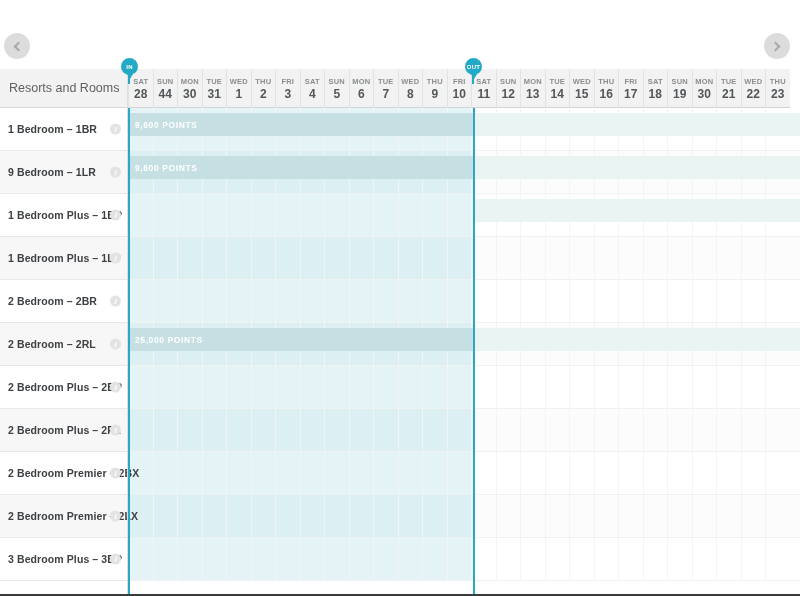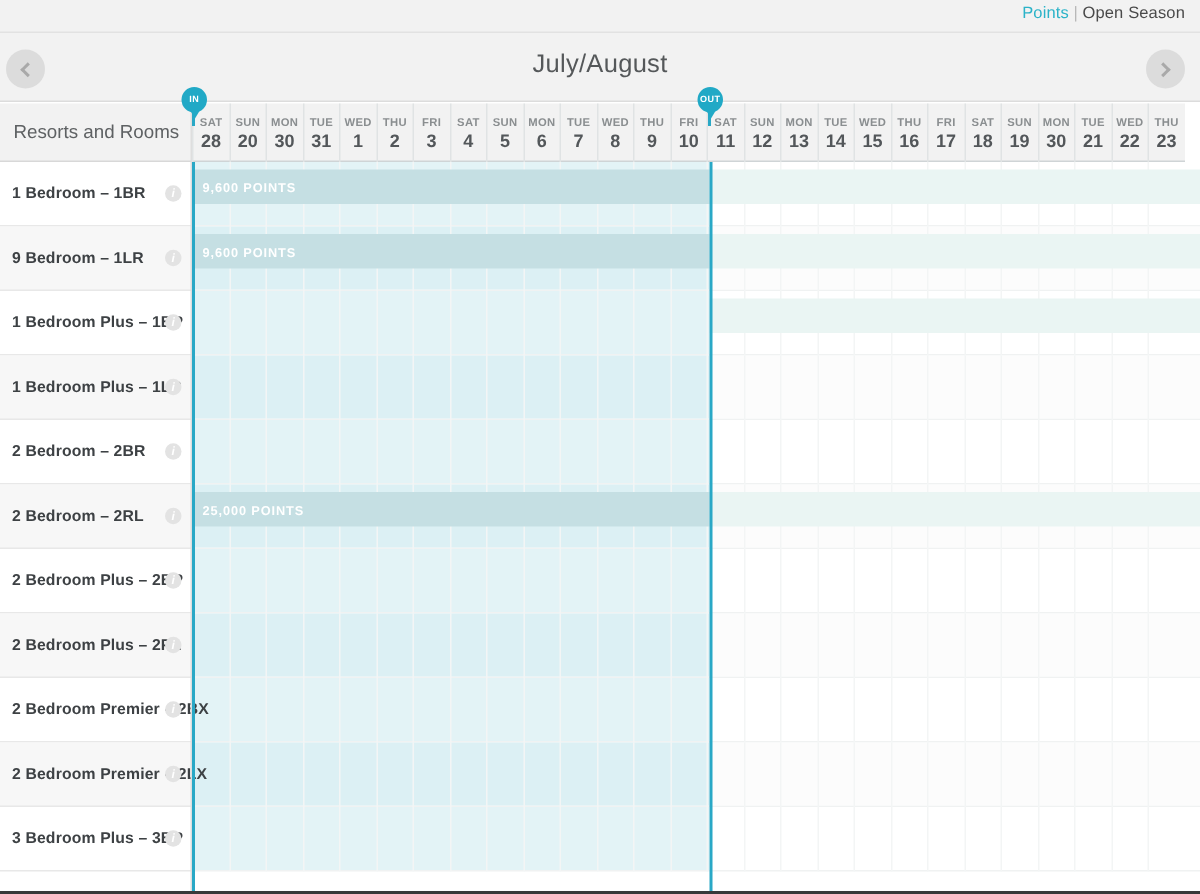--- a/index.html
+++ b/index.html
@@ -210,49 +210,41 @@
   .sidebar-edge {
     position: absolute; left: 127px; top: 69px;
     width: 1px; height: 525px; background: #dedede; z-index: 7;
   }
 </style>
 </head>
 <body>
 
 <div class="app">
 
-  <div class="topbar">
-    <div class="topbar-links">
-      <a class="link-points" href="#">Points</a><span class="link-sep">|</span><span class="link-open">Open Season</span>
-    </div>
-  </div>
-
-  <div class="header">
-    <div class="month-title">July/August</div>
-  </div>
+
 
   <div class="navbtn prev">
     <i class="chev l"></i>
   </div>
   <div class="navbtn next">
     <i class="chev r"></i>
   </div>
 
   <div class="sidebar-head">
     <span>Resorts and Rooms</span>
   </div>
 
   <div class="daterow" id="daterow">
       <div class="daycell">
         <div class="dow">SAT</div>
         <div class="dnum">28</div>
       </div>
       <div class="daycell">
         <div class="dow">SUN</div>
-        <div class="dnum">20</div>
+        <div class="dnum">44</div>
       </div>
       <div class="daycell">
         <div class="dow">MON</div>
         <div class="dnum">30</div>
       </div>
       <div class="daycell">
         <div class="dow">TUE</div>
         <div class="dnum">31</div>
       </div>
       <div class="daycell">

